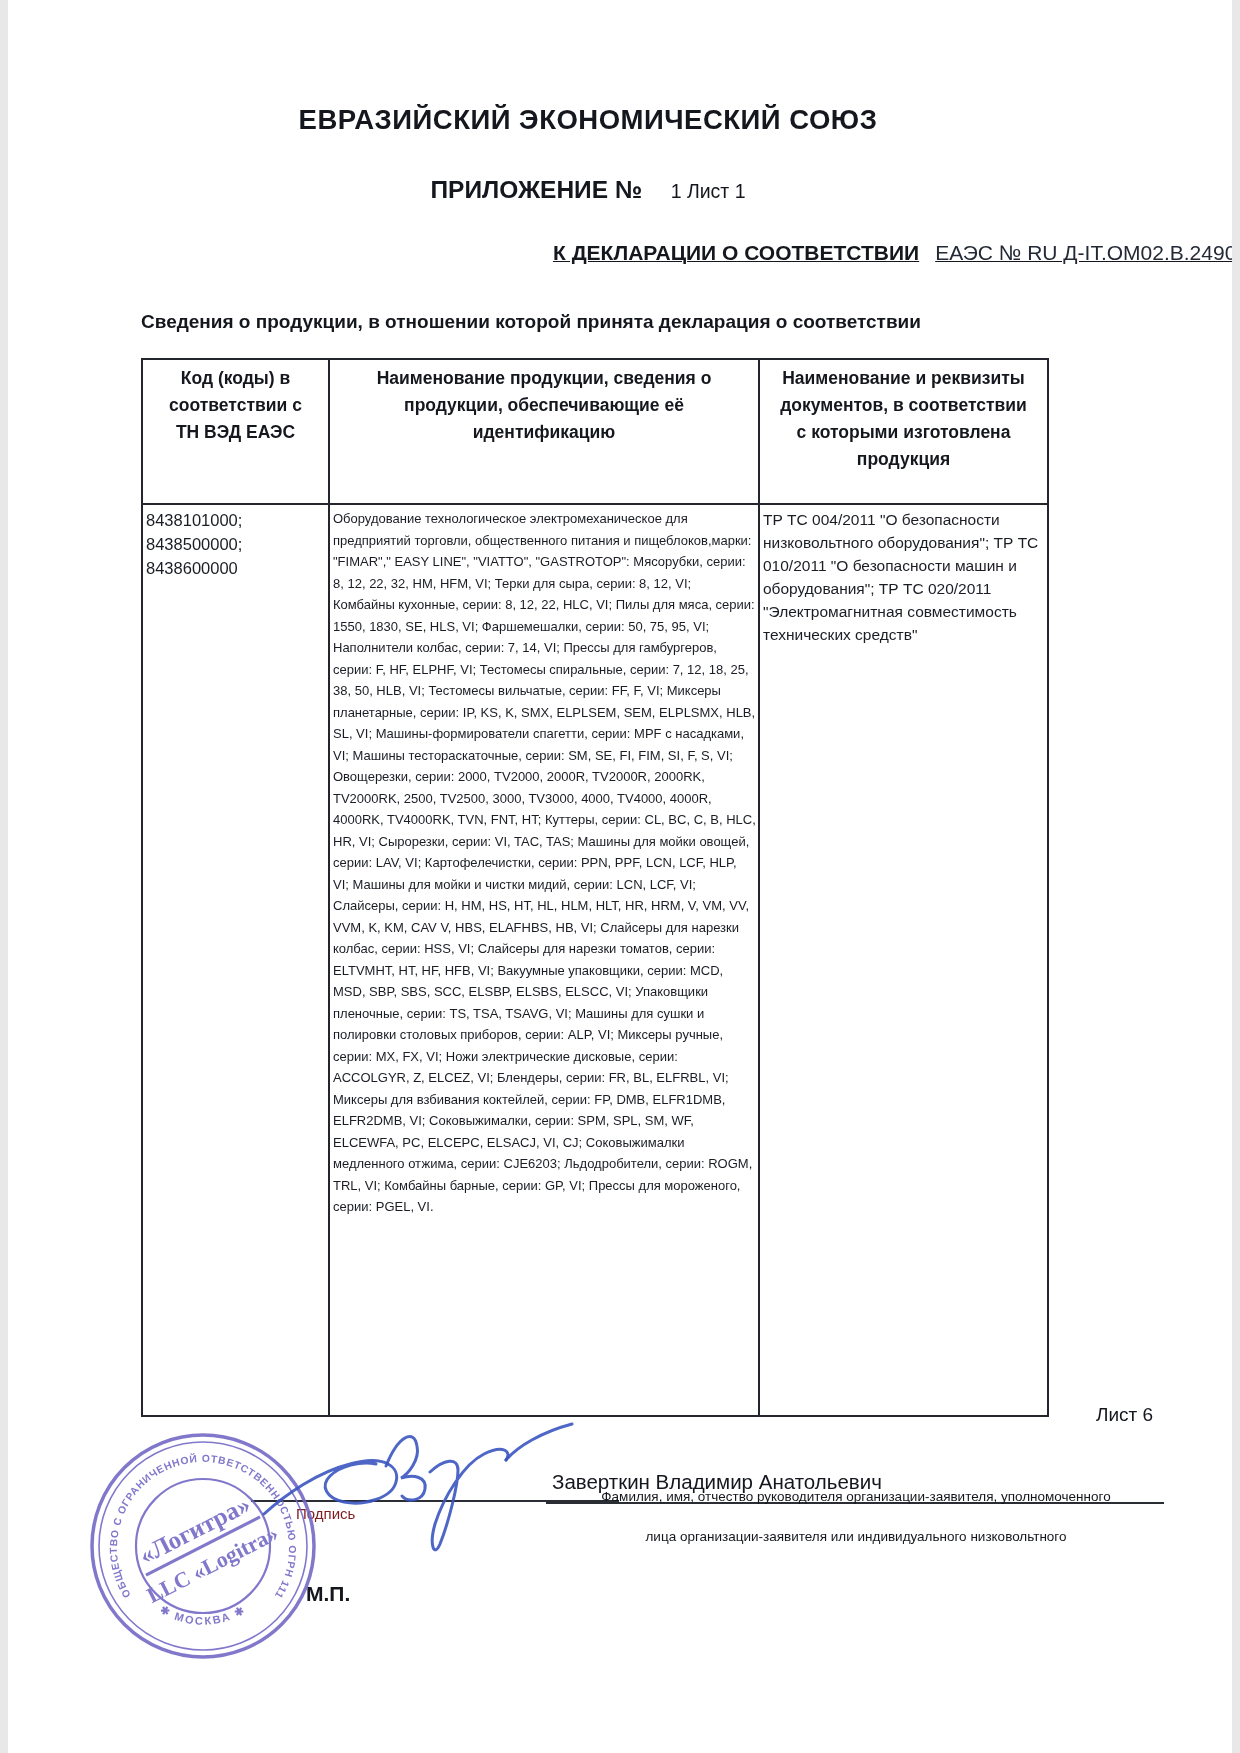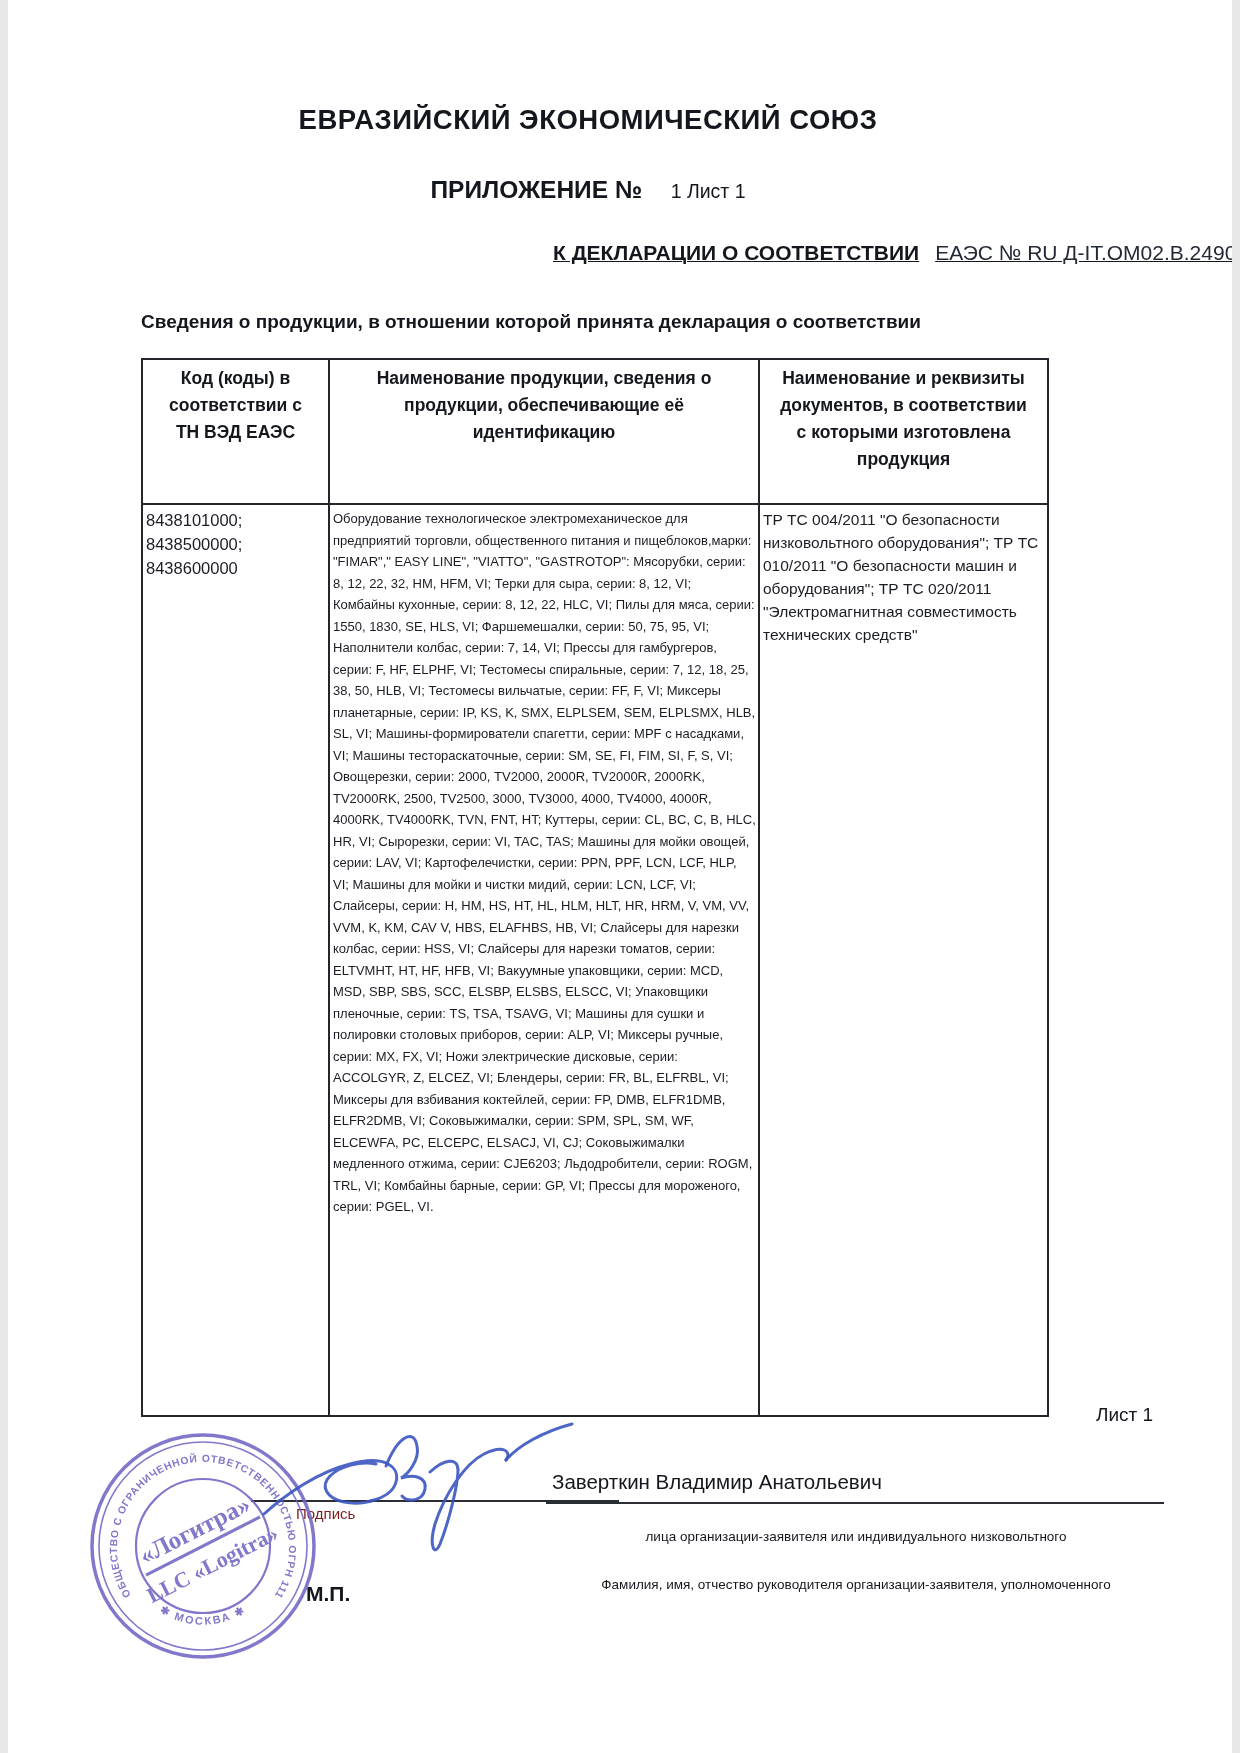--- a/index.html
+++ b/index.html
@@ -51,21 +51,21 @@
   .name-text{
     position:absolute;top:1470px;left:544px;font-size:20.5px;color:#14171d;
   }
   .name-line{
     position:absolute;top:1502px;left:538px;width:618px;border-top:2px solid #2a2d33;
   }
   .name-small-1,.name-small-2{
     position:absolute;left:540px;width:616px;text-align:center;
     font-size:13.5px;color:#14171d;
   }
-  .name-small-1{top:1577px;}
+  .name-small-1{top:1489px;}
   .name-small-2{top:1529px;}
   .mp-label{
     position:absolute;top:1582px;left:298px;font-size:21px;font-weight:bold;color:#14171d;
   }
   svg.signature{position:absolute;top:1402px;left:248px;}
   svg.signature path{fill:none;stroke:#3b55c0;stroke-width:3;stroke-linecap:round;opacity:.9;}
   svg.stamp{position:absolute;top:1396px;left:45px;opacity:.88;}
   .stamp-ink circle,.stamp-ink line{stroke:#7066c4;}
   .stamp-ring-text{font-size:10.3px;font-weight:bold;letter-spacing:.8px;fill:#7066c4;font-family:"Liberation Sans",sans-serif;}
   .stamp-city-text{font-size:11px;font-weight:bold;letter-spacing:2px;fill:#7066c4;font-family:"Liberation Sans",sans-serif;}
@@ -122,21 +122,21 @@
           <div>8438101000;</div>
           <div>8438500000;</div>
           <div>8438600000</div>
         </td>
         <td class="cell-desc">Оборудование технологическое электромеханическое для предприятий торговли, общественного питания и пищеблоков,марки: "FIMAR"," EASY LINE", "VIATTO", "GASTROTOP": Мясорубки, серии: 8, 12, 22, 32, HM, HFM, VI; Терки для сыра, серии: 8, 12, VI; Комбайны кухонные, серии: 8, 12, 22, HLC, VI; Пилы для мяса, серии: 1550, 1830, SE, HLS, VI; Фаршемешалки, серии: 50, 75, 95, VI; Наполнители колбас, серии: 7, 14, VI; Прессы для гамбургеров, серии: F, HF, ELPHF, VI; Тестомесы спиральные, серии: 7, 12, 18, 25, 38, 50, HLB, VI; Тестомесы вильчатые, серии: FF, F, VI; Миксеры планетарные, серии: IP, KS, K, SMX, ELPLSEM, SEM, ELPLSMX, HLB, SL, VI; Машины-формирователи спагетти, серии: MPF с насадками, VI; Машины тестораскаточные, серии: SM, SE, FI, FIM, SI, F, S, VI; Овощерезки, серии: 2000, TV2000, 2000R, TV2000R, 2000RK, TV2000RK, 2500, TV2500, 3000, TV3000, 4000, TV4000, 4000R, 4000RK, TV4000RK, TVN, FNT, HT; Куттеры, серии: CL, BC, C, B, HLC, HR, VI; Сырорезки, серии: VI, TAC, TAS; Машины для мойки овощей, серии: LAV, VI; Картофелечистки, серии: PPN, PPF, LCN, LCF, HLP, VI; Машины для мойки и чистки мидий, серии: LCN, LCF, VI; Слайсеры, серии: H, HM, HS, HT, HL, HLM, HLT, HR, HRM, V, VM, VV, VVM, K, KM, CAV V, HBS, ELAFHBS, HB, VI; Слайсеры для нарезки колбас, серии: HSS, VI; Слайсеры для нарезки томатов, серии: ELTVMHT, HT, HF, HFB, VI; Вакуумные упаковщики, серии: MCD, MSD, SBP, SBS, SCC, ELSBP, ELSBS, ELSCC, VI; Упаковщики пленочные, серии: TS, TSA, TSAVG, VI; Машины для сушки и полировки столовых приборов, серии: ALP, VI; Миксеры ручные, серии: MX, FX, VI; Ножи электрические дисковые, серии: ACCOLGYR, Z, ELCEZ, VI; Блендеры, серии: FR, BL, ELFRBL, VI; Миксеры для взбивания коктейлей, серии: FP, DMB, ELFR1DMB, ELFR2DMB, VI; Соковыжималки, серии: SPM, SPL, SM, WF, ELCEWFA, PC, ELCEPC, ELSACJ, VI, CJ; Соковыжималки медленного отжима, серии: CJE6203; Льдодробители, серии: ROGM, TRL, VI; Комбайны барные, серии: GP, VI; Прессы для мороженого, серии: PGEL, VI.</td>
         <td class="cell-docs">ТР ТС 004/2011 "О безопасности низковольтного оборудования"; ТР ТС 010/2011 "О безопасности машин и оборудования"; ТР ТС 020/2011 "Электромагнитная совместимость технических средств"</td>
       </tr>
     </tbody>
   </table>
 
-  <div class="sheet-label">Лист 1</div>
+  <div class="sheet-label">Лист 6</div>
 
   <div class="sig-line"></div>
   <div class="sig-caption">Подпись</div>
 
   <div class="name-text">Заверткин Владимир Анатольевич</div>
   <div class="name-line"></div>
   <div class="name-small-1">Фамилия, имя, отчество руководителя организации-заявителя, уполномоченного</div>
   <div class="name-small-2">лица организации-заявителя или индивидуального низковольтного</div>
 
   <div class="mp-label">М.П.</div>

